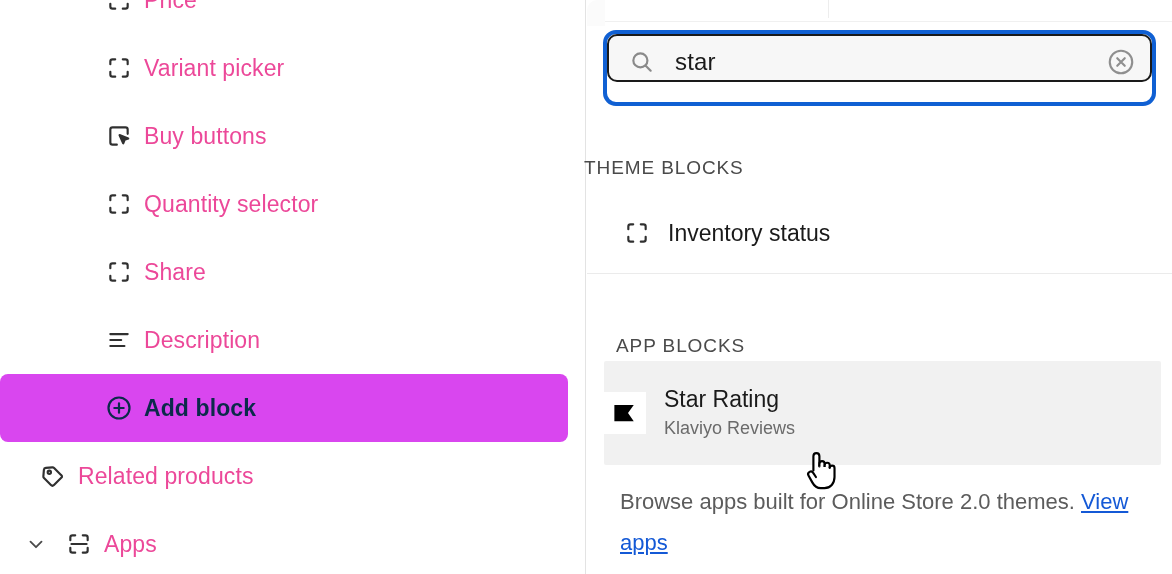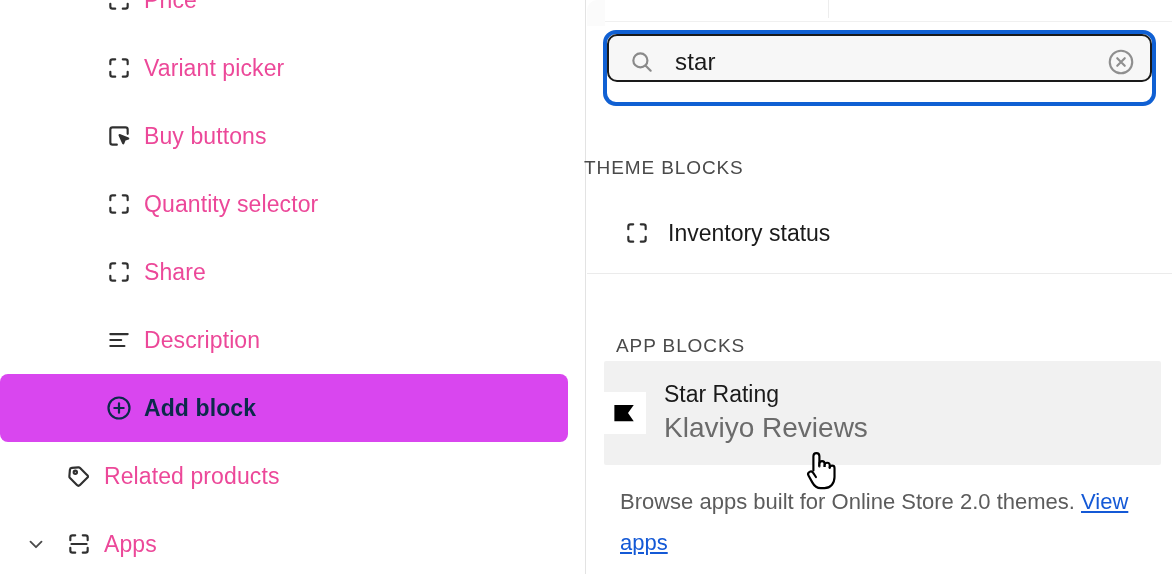--- a/index.html
+++ b/index.html
@@ -21,21 +21,21 @@
   }
   .tree { position: absolute; left: 0; top: -34px; width: 586px; }
 
   .tree-row {
     display: flex; align-items: center;
     height: 68px;
     padding-left: 104px;
     border-radius: 8px;
     margin-right: 18px;
   }
-  .tree-row.indent-top { padding-left: 64px; }
+  .tree-row.indent-top { padding-left: 38px; }
   .tree-row.highlight { background: #d946ef; }
 
   .row-icon {
     width: 30px; height: 30px;
     display: flex; align-items: center; justify-content: center;
     flex: 0 0 30px;
     margin-right: 10px;
   }
   .row-label {
     font-size: 23px;
@@ -133,21 +133,21 @@
   }
   .app-logo {
     width: 42px; height: 42px;
     background: #ffffff;
     display:flex; align-items:center; justify-content:center;
     flex: 0 0 42px;
     margin-right: 18px;
   }
   .app-texts { display: flex; flex-direction: column; gap: 6px; }
   .app-title { font-size: 23px; color: #1a1a1a; line-height: 1.1; }
-  .app-sub   { font-size: 28px; color: #6b6b6b; line-height: 1.1; }
+  .app-sub   { font-size: 18px; color: #6b6b6b; line-height: 1.1; }
 
   .browse-note {
     position: absolute; left: 620px; top: 482px;
     width: 540px;
     font-size: 22px; color: #5c5c5c; line-height: 1.85;
   }
   .browse-note a {
     color: #1459d6; text-decoration: underline;
   }
 

